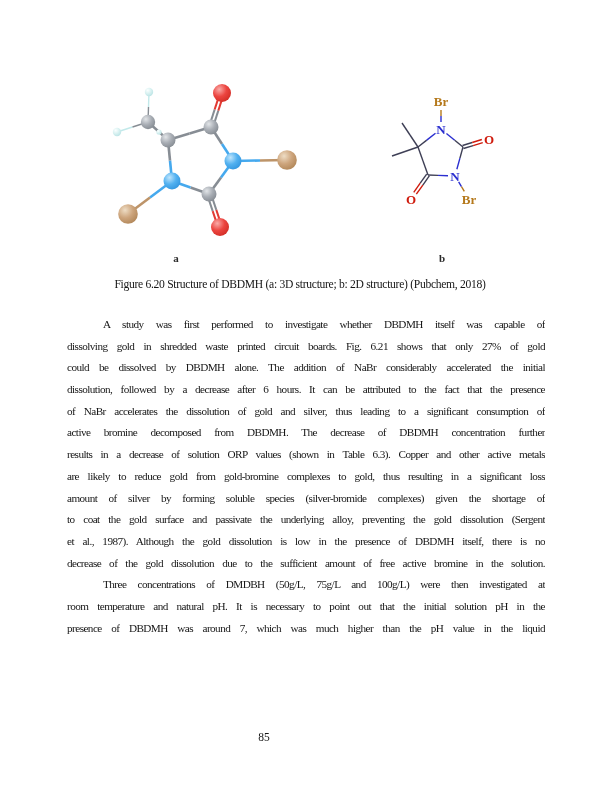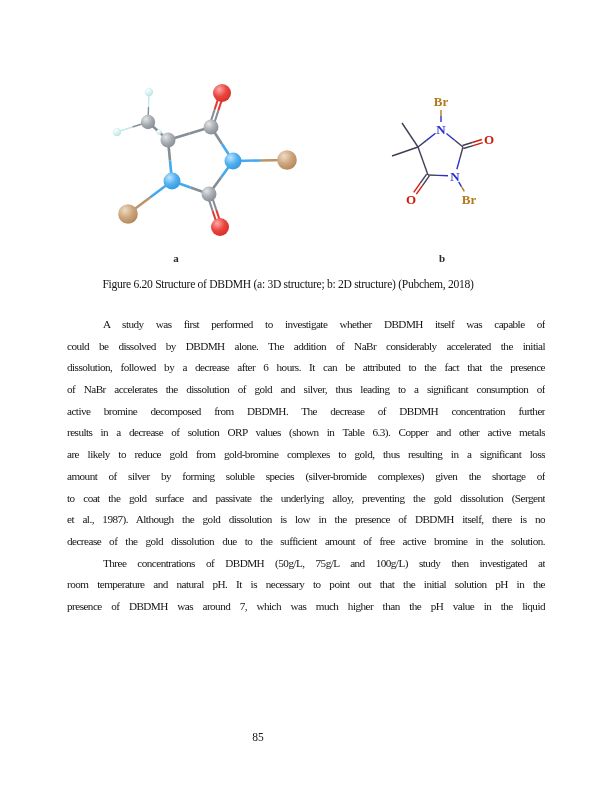--- a/index.html
+++ b/index.html
@@ -6,34 +6,34 @@
   .page{
     position:relative;width:612px;height:792px;background:#ffffff;overflow:hidden;
     font-family:"Liberation Serif", serif;color:#151515;
   }
   .figure-area{position:absolute;left:0;top:0;width:612px;height:272px;}
   .molab{
     position:absolute;top:252px;transform:translateX(-50%);
     font-size:11px;font-weight:bold;color:#2a2a2a;
   }
   .caption{
-    position:absolute;left:16px;top:278px;width:544px;
+    position:absolute;left:28px;top:278px;width:544px;
     text-align:center;font-size:11.6px;letter-spacing:-0.3px;white-space:nowrap;
   }
   .body-text{
     position:absolute;left:67px;top:314px;width:478px;
     font-size:11.2px;letter-spacing:-0.55px;
   }
   .line{
     height:21.7px;line-height:21.7px;overflow:hidden;
     text-align:justify;text-align-last:justify;text-justify:inter-word;
   }
   .line.indent{text-indent:36px;}
   .pagenum{
-    position:absolute;left:10px;top:731px;width:496px;text-align:center;font-size:11.5px;
+    position:absolute;left:16px;top:731px;width:496px;text-align:center;font-size:11.5px;
   }
 </style>
 </head>
 <body>
 
 <div class="page">
 
   <svg class="figure-area" viewBox="0 0 612 272" width="612" height="272">
     <g id="mol3d">
         <defs>
@@ -143,29 +143,30 @@
       </g>
   </svg>
 
   <div class="molab" style="left:176px;">a</div>
   <div class="molab" style="left:442px;">b</div>
 
   <div class="caption">Figure 6.20 Structure of DBDMH (a: 3D structure; b: 2D structure) (Pubchem, 2018)</div>
 
   <div class="body-text" id="body-text">
       <div class="line indent">A study was first performed to investigate whether DBDMH itself was capable of</div>
+      <div class="line">dissolving gold in shredded waste printed circuit boards. Fig. 6.21 shows that only 27% of gold</div>
       <div class="line">could be dissolved by DBDMH alone. The addition of NaBr considerably accelerated the initial</div>
       <div class="line">dissolution, followed by a decrease after 6 hours. It can be attributed to the fact that the presence</div>
       <div class="line">of NaBr accelerates the dissolution of gold and silver, thus leading to a significant consumption of</div>
       <div class="line">active bromine decomposed from DBDMH. The decrease of DBDMH concentration further</div>
       <div class="line">results in a decrease of solution ORP values (shown in Table 6.3). Copper and other active metals</div>
       <div class="line">are likely to reduce gold from gold-bromine complexes to gold, thus resulting in a significant loss</div>
       <div class="line">amount of silver by forming soluble species (silver-bromide complexes) given the shortage of</div>
       <div class="line">to coat the gold surface and passivate the underlying alloy, preventing the gold dissolution (Sergent</div>
       <div class="line">et al., 1987). Although the gold dissolution is low in the presence of DBDMH itself, there is no</div>
       <div class="line">decrease of the gold dissolution due to the sufficient amount of free active bromine in the solution.</div>
-      <div class="line indent">Three concentrations of DBDMH (50g/L, 75g/L and 100g/L) study then investigated at</div>
+      <div class="line indent">Three concentrations of DMDBH (50g/L, 75g/L and 100g/L) were then investigated at</div>
       <div class="line">room temperature and natural pH. It is necessary to point out that the initial solution pH in the</div>
       <div class="line">presence of DBDMH was around 7, which was much higher than the pH value in the liquid</div>
     </div>
 
   <div class="pagenum">85</div>
 </div>
 
 </body></html>

